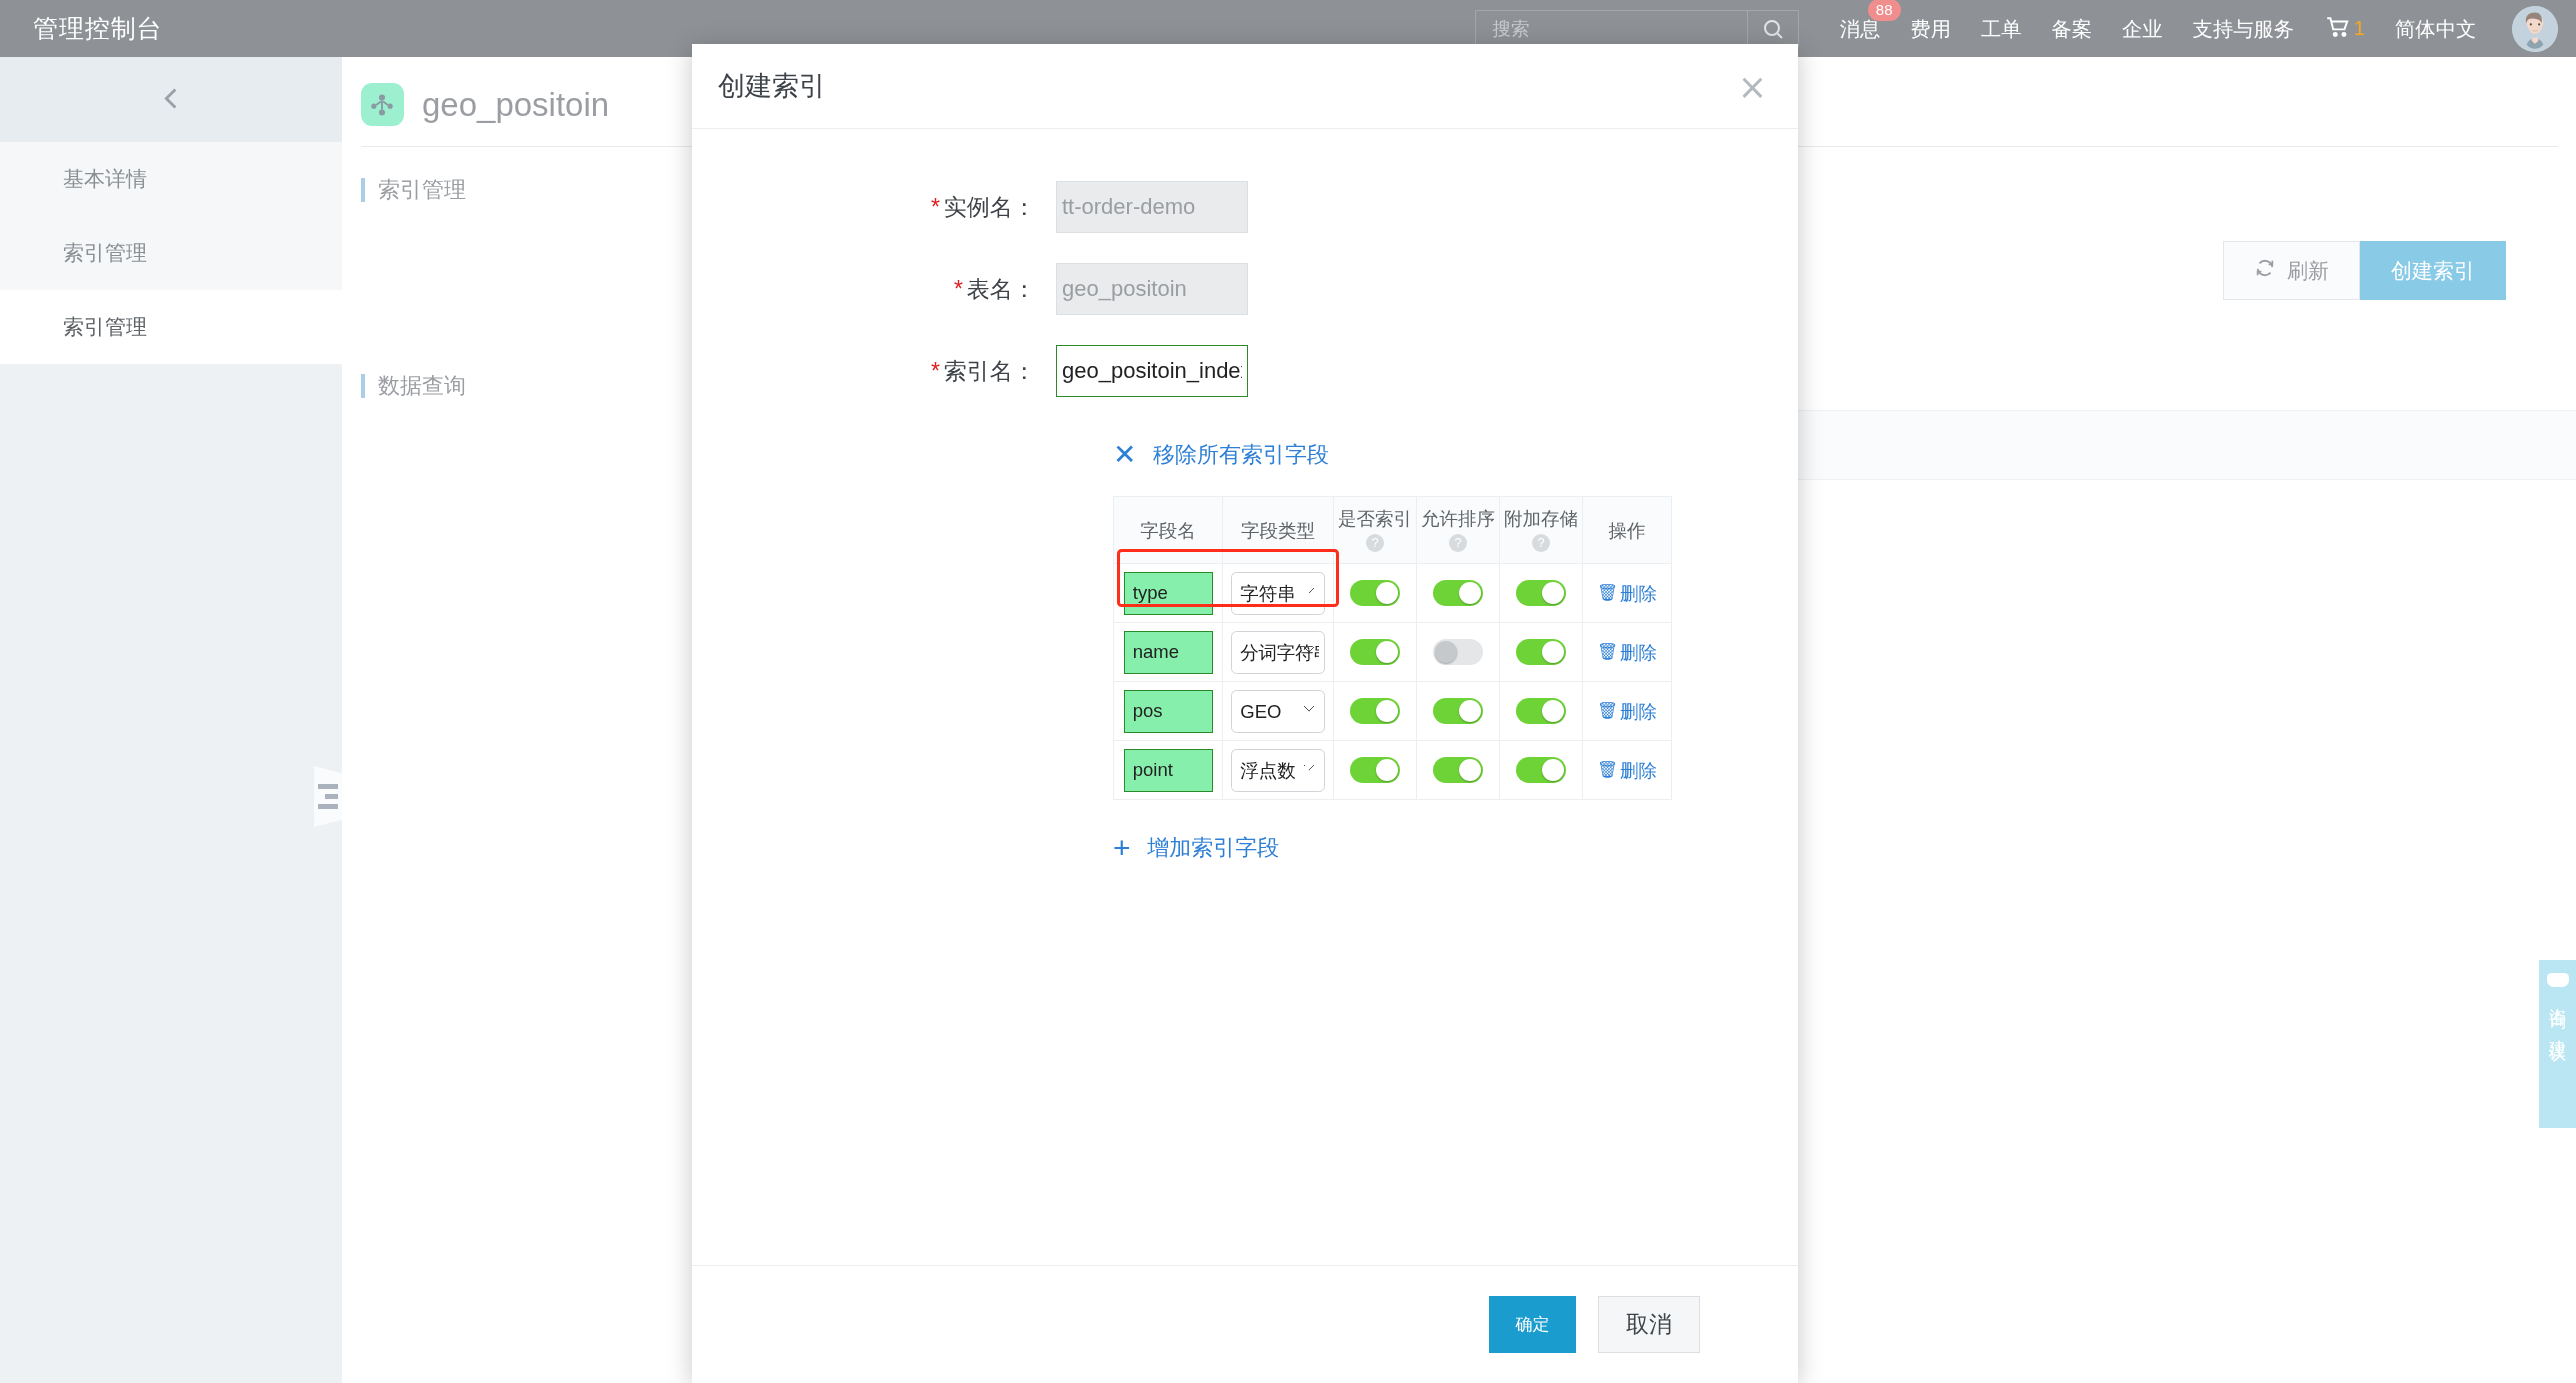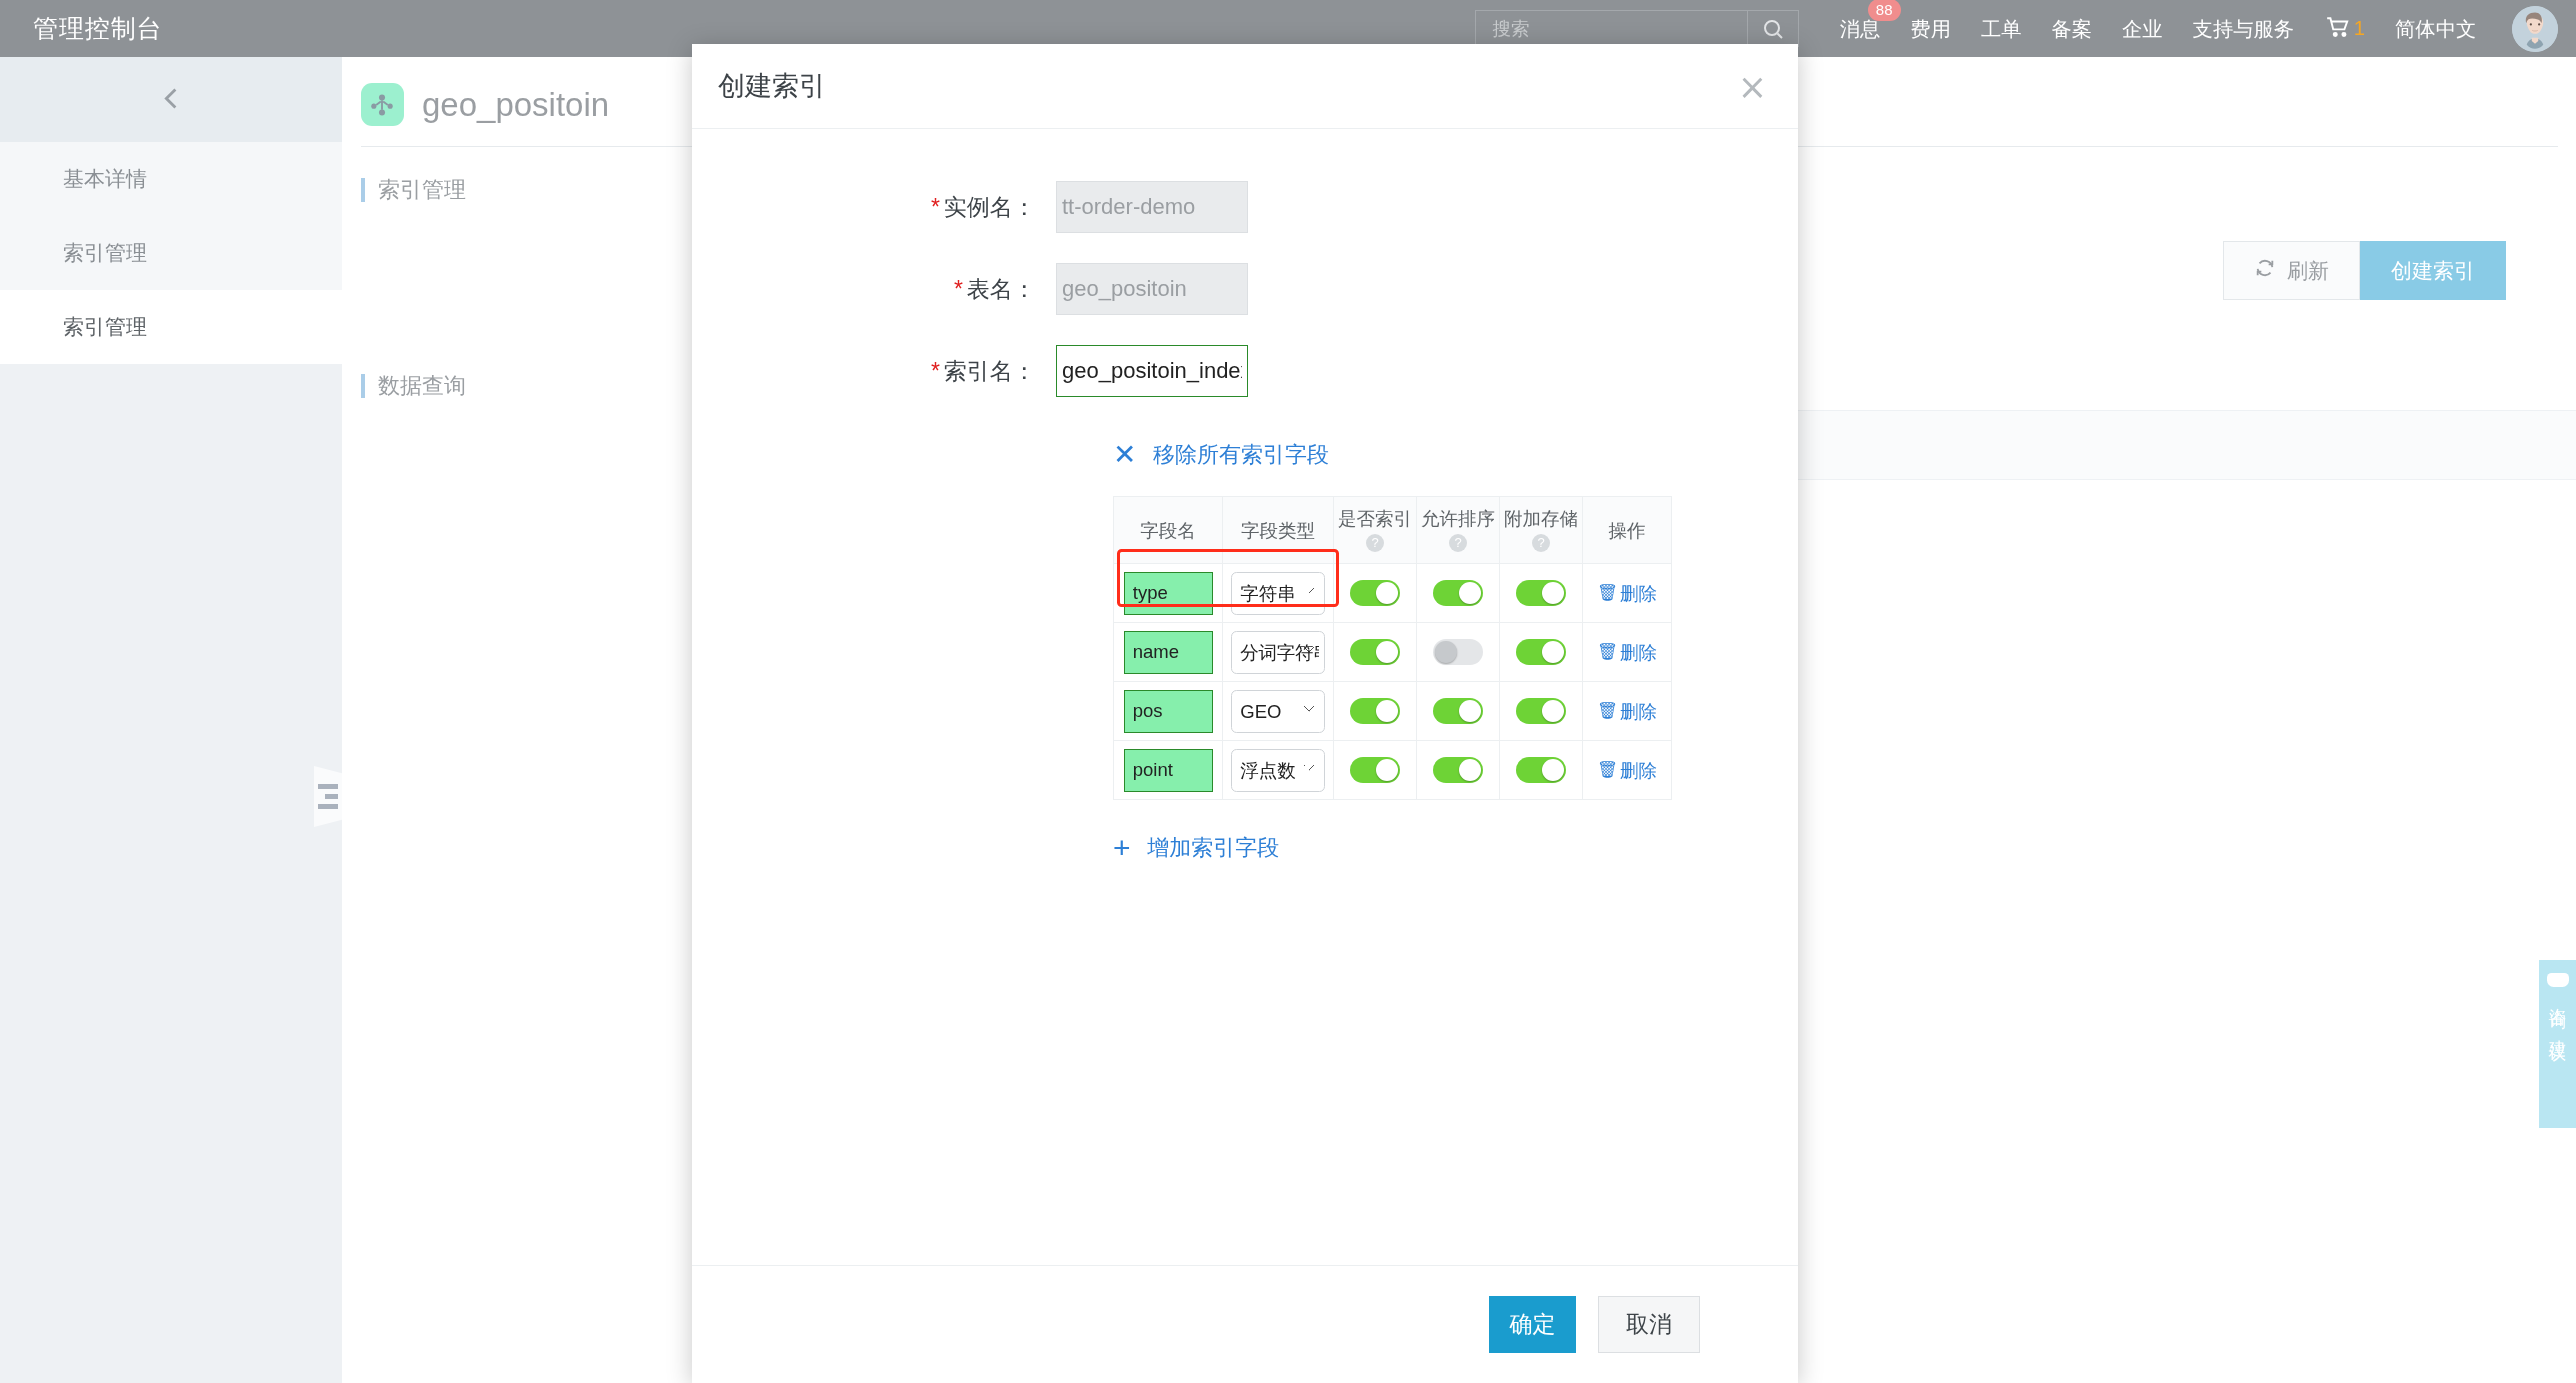--- a/index.html
+++ b/index.html
@@ -147,21 +147,21 @@
     font-family: "DejaVu Sans", sans-serif;
   }
   .modal-body { flex: 1; padding: 52px 0 0 0; overflow: hidden; }
   .modal-foot {
     height: 118px; border-top: 0.9px solid #eceff1;
     display: flex; align-items: center; justify-content: flex-end;
     padding-right: 98px; gap: 22px;
   }
   .btn-ok {
     width: 87px; height: 57px; background: #1a9cce; color: #fff;
-    font-size: 23px; border: none; cursor: pointer;
+    font-size: 17px; border: none; cursor: pointer;
   }
   .btn-cancel {
     width: 102px; height: 57px; background: #f5f6f7; color: #3d4348;
     font-size: 23px; border: 0.9px solid #dcdfe2; cursor: pointer;
   }
 
   
   .form-row {
     display: flex; align-items: center; margin-bottom: 30px;
   }

